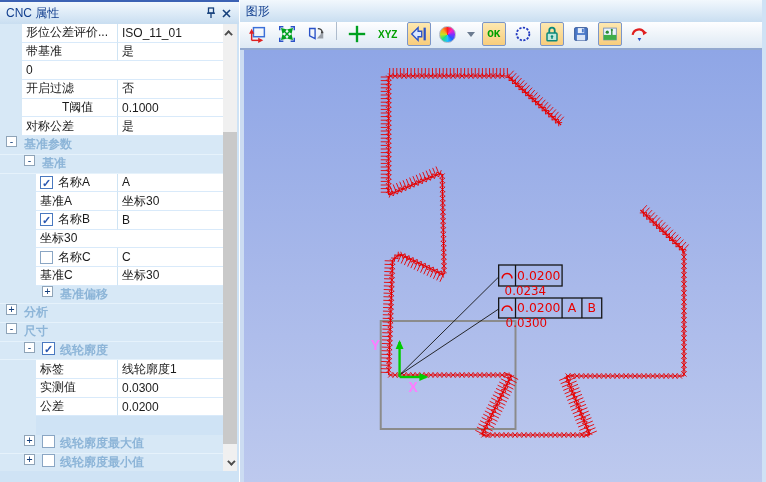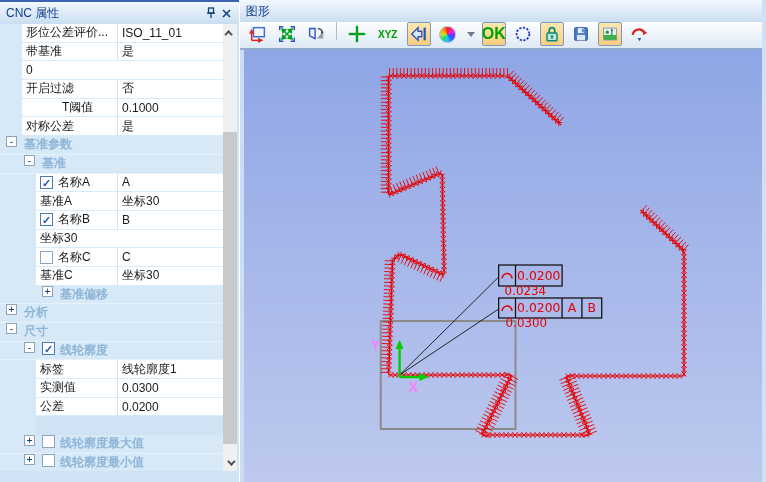--- a/index.html
+++ b/index.html
@@ -51,21 +51,21 @@
   #right-panel { width:526px; height:482px; display:flex; flex-direction:column;
     border-left:1px solid #ffffff; background:#cfe3f5; }
   #toolbar { height:28px; flex:0 0 28px; display:flex; align-items:flex-start;
     background:linear-gradient(180deg,#fefeff,#dde9f4);
     border-bottom:2px solid #93a9cf; padding-left:6px; gap:5px; }
   .tbtn { width:24px; height:24px; border:1px solid transparent; border-radius:2px;
     display:flex; align-items:center; justify-content:center; flex:0 0 auto; }
   .tbtn.hl { background:linear-gradient(180deg,#fde8b0,#f8cd7c); border:1px solid #7c96c8; }
   .tsep { width:1px; height:18px; background:#aebccd; margin:0 3px; flex:0 0 1px; }
   .gtxt { color:#00a000; font-weight:bold; font-size:10px; letter-spacing:0; }
-  .oktxt { color:#00a000; font-weight:bold; font-size:16px; }
+  .oktxt { color:#00a000; font-weight:bold; font-size:11px;font-family:Liberation Mono, monospace; }
   .wheel { width:17px; height:17px; border-radius:50%;
     background:conic-gradient(#ff2020,#ff20c0,#8030ff,#2060ff,#20c0ff,#20e080,#c8e020,#ffa020,#ff2020);
     border:1px solid #b0b8c8; }
   .ddarrow { width:0; height:0; border-left:4px solid transparent; border-right:4px solid transparent;
     border-top:5px solid #6b7b90; margin:0 2px; }
 
   #canvas-area { flex:1; position:relative; border-left:4px solid #ccdcf2;
     background:linear-gradient(180deg,#8fa6e6 0%,#a9b9ea 55%,#bdc9ee 100%); }
   #canvas-area svg { display:block; width:100%; height:100%; }
 </style>

